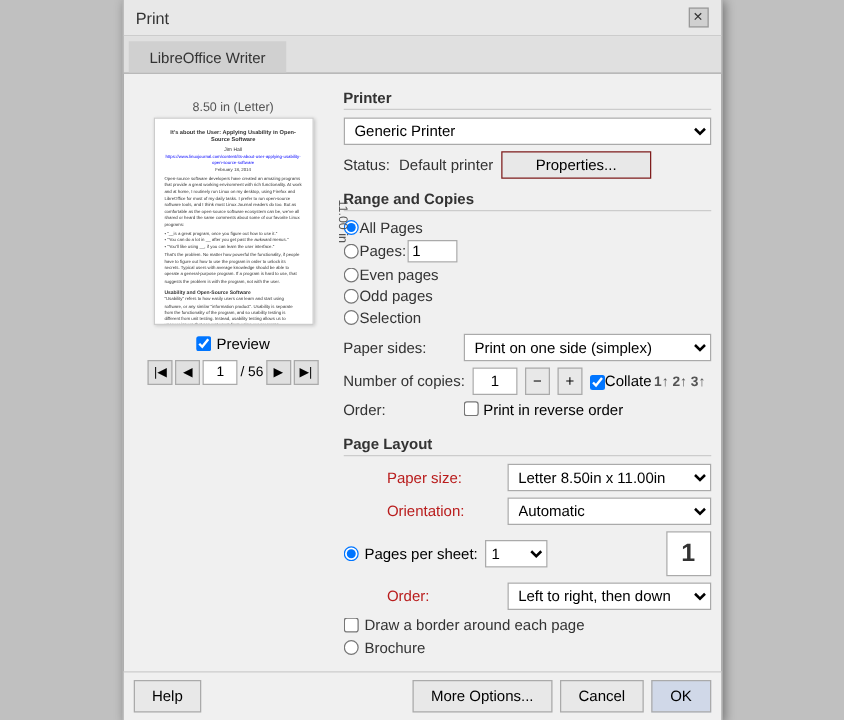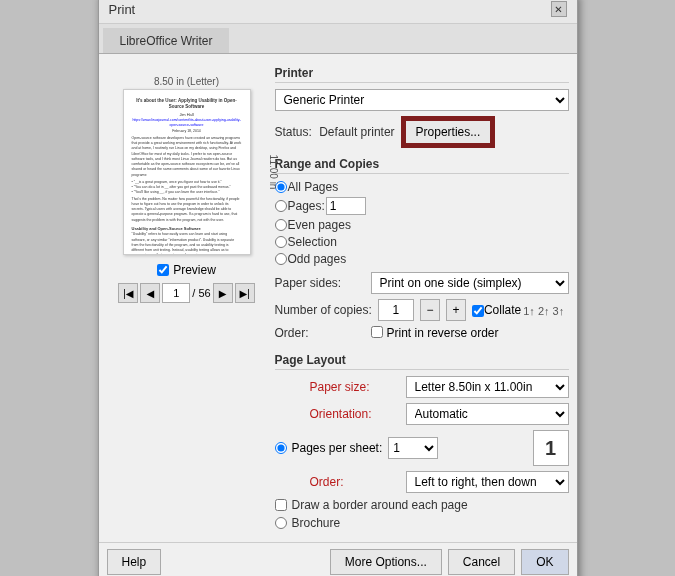--- a/index.html
+++ b/index.html
@@ -193,24 +193,24 @@
     .form-select {
       flex: 1;
       height: 22px;
       border: 1px solid #aaa;
       background: white;
       font-size: 12px;
       padding: 1px 4px;
       appearance: auto;
     }
     .properties-btn {
-      height: 32px;
-      padding: 0 10px;
+      height: 22px;
+      padding: 0 27px;
       background: #e8e8e8;
-      border: 5px solid #7f1d1d;
+      border: 1px solid #7f1d1d;
       font-size: 12px;
       cursor: pointer;
     }
     .radio-group {
       display: flex;
       flex-direction: column;
       gap: 3px;
       margin-bottom: 6px;
     }
     .radio-row {
@@ -252,20 +252,21 @@
     }
     .collate-check {
       display: flex; align-items: flex-end; gap: 0;
     }
     .collate-check input { width: 12px; height: 12px; }
     .collate-check label { font-size: 12px; }
     .collate-icon {
       font-size: 11px;
       color: #555;
       margin-left: 2px;
+      font-weight: bold;
     }
     .order-row {
       display: flex; align-items: center; gap: 6px; margin-bottom: 5px;
     }
     .order-check { display: flex; align-items: flex-start; gap: 4px; }
     .order-check input { width: 12px; height: 12px; }
     .order-check label { font-size: 12px; }
 
     .page-layout-section { margin-top: 4px; }
     .layout-row {
@@ -414,26 +415,26 @@
         <div class="radio-row">
           <input type="radio" name="range" id="pages-radio" style="">
           <label for="pages-radio">Pages:</label>
           <input type="text" value="1" style="width: 40px; height: 18px; border: 1px solid rgb(170, 170, 170); font-size: 12px; padding: 1px 3px;">
         </div>
         <div class="radio-row">
           <input type="radio" name="range" id="even-pages" style="">
           <label for="even-pages">Even pages</label>
         </div>
         <div class="radio-row">
+          <input type="radio" name="range" id="odd-pages" style="">
+          <label for="odd-pages">Odd pages</label>
+        </div>
+        <div class="radio-row">
           <input type="radio" name="range" id="selection" style="">
           <label for="selection">Selection</label>
-        </div>
-        <div class="radio-row">
-          <input type="radio" name="range" id="odd-pages" style="">
-          <label for="odd-pages">Odd pages</label>
         </div>
       </div>
 
       <div class="form-row">
         <span class="form-label">Paper sides:</span>
         <select class="form-select">
           <option>Print on one side (simplex)</option>
         </select>
       </div>
 

